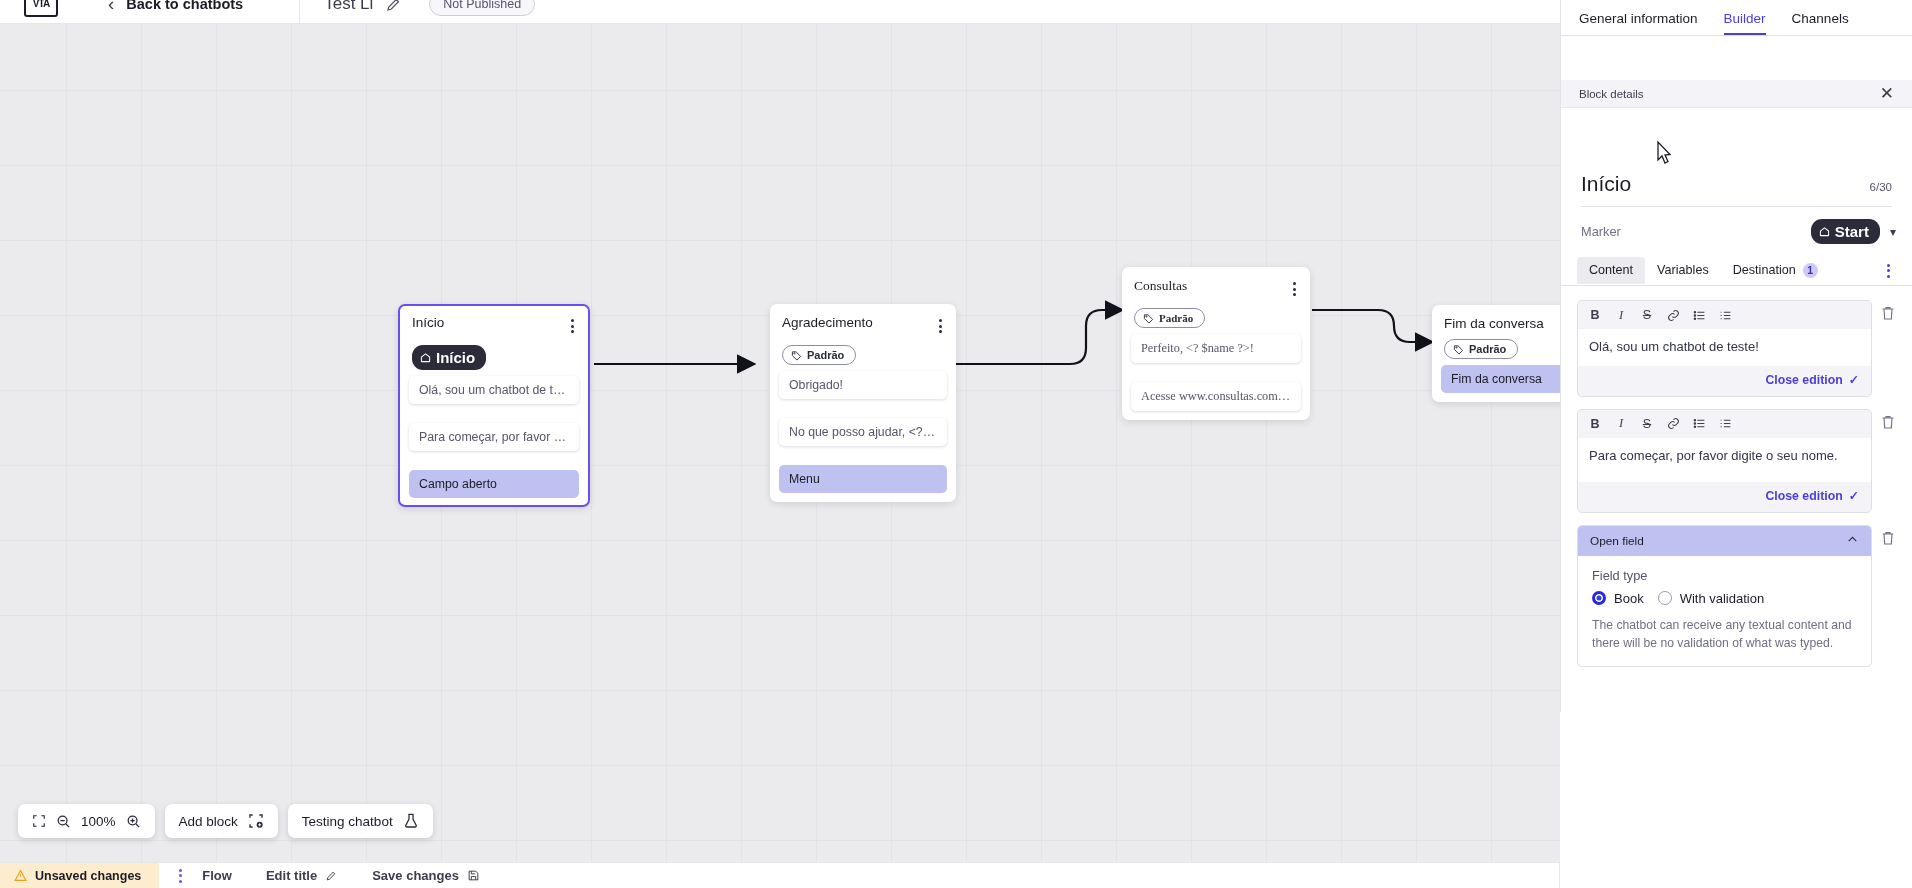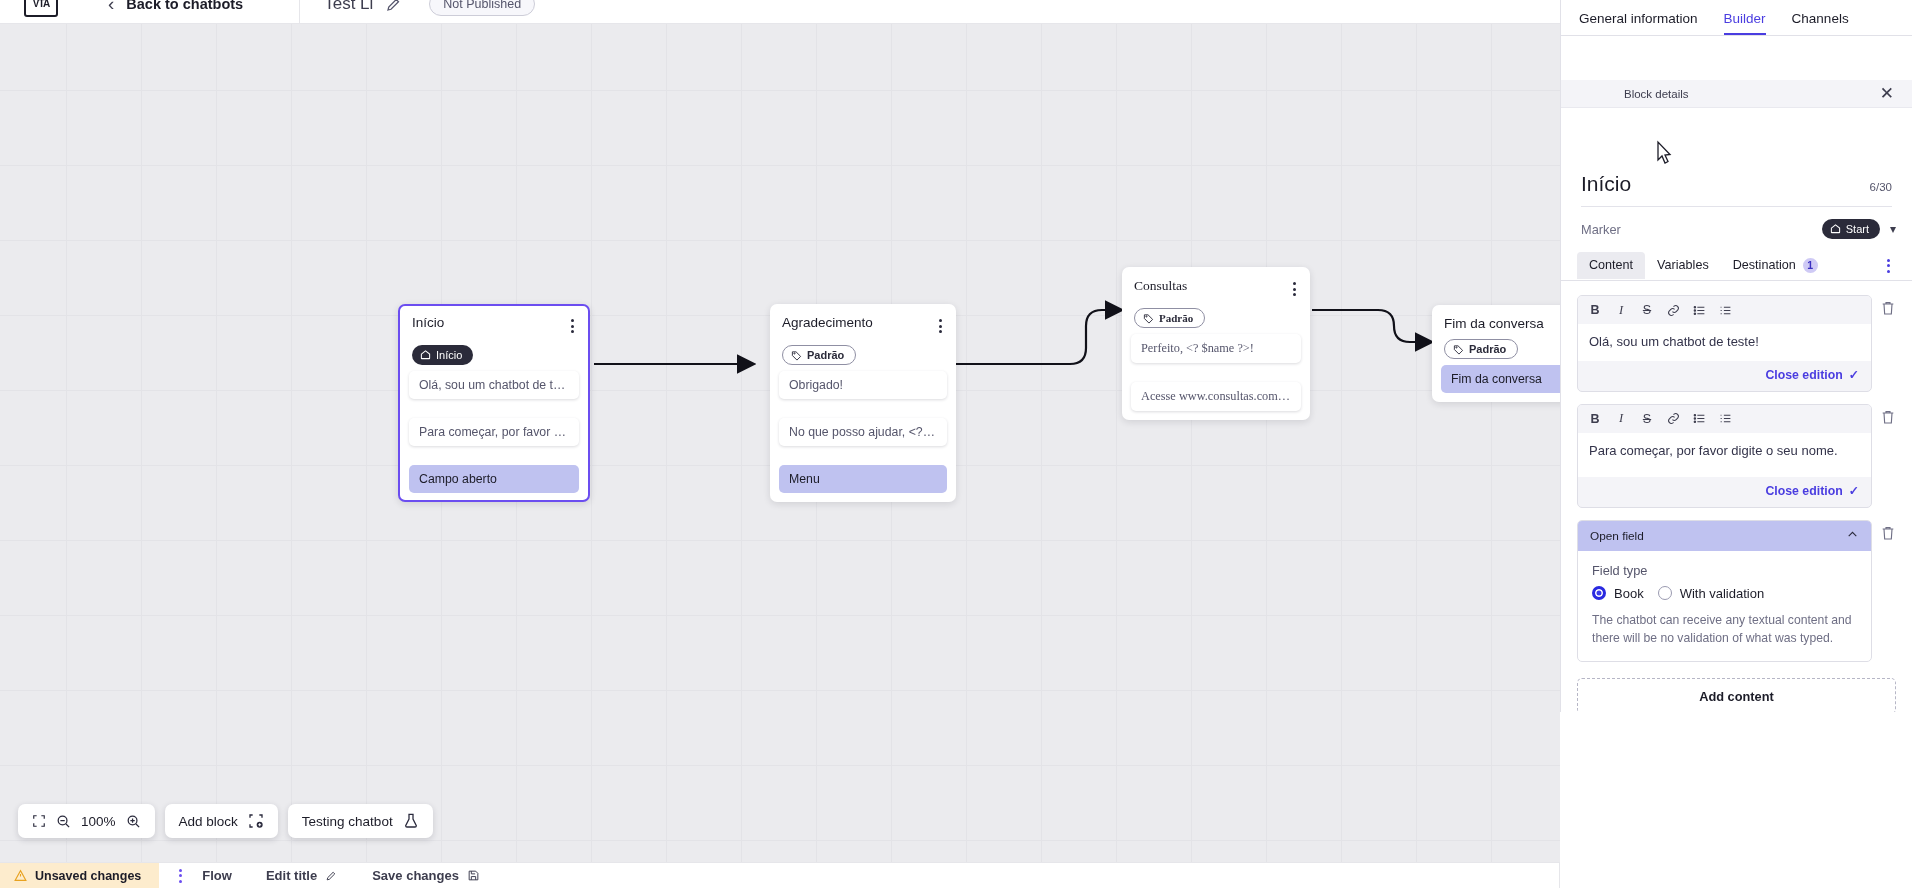--- a/index.html
+++ b/index.html
@@ -71,23 +71,23 @@
   }
   .node-head {
     display: flex; align-items: flex-start; justify-content: space-between;
     padding: 2px 12px 0 12px;
   }
   .node-title { font-size: 13.5px; color: #1c1c28; font-weight: 400; }
   .kebab { display: flex; flex-direction: column; gap: 2.5px; padding: 4px 2px; }
   .kebab i { width: 3px; height: 3px; border-radius: 50%; background: #2a2a3c; display:block; }
   .node-tag-row { padding: 8px 12px 6px 12px; }
   .tag-dark {
-    display: inline-flex; gap: 5px;
+    display: inline-flex; align-items: center; gap: 5px;
     background: #2b2b3a; color: #ffffff;
-    font-size: 11px; font-weight: 400;
+    font-size: 15px; font-weight: 700;
     padding: 4px 11px 4px 8px; border-radius: 11px;
   }
   .tag-light {
     display: inline-flex; align-items: center; gap: 5px;
     background: #ffffff; color: #2b2b3a;
     border: 1px solid #8f8fa3;
     font-size: 11px; font-weight: 600;
     padding: 3px 11px 3px 8px; border-radius: 11px;
   }
   .node-items { padding: 0 9px; display: flex; flex-direction: column; gap: 19px; }
@@ -151,21 +151,21 @@
     font-size: 13.5px; color: #1c1c28; padding-bottom: 7px; cursor: pointer;
     border-bottom: 2px solid transparent;
   }
   .panel-tab.active { color: #4a3de0; border-bottom-color: #4a3de0; }
 
   .panel-sub {
     height: 28px; background: #f4f4f8;
     display: flex; align-items: center; justify-content: space-between;
     padding: 0 18px; border-bottom: 1px solid #e9e9ef;
   }
-  .panel-sub-label { font-size: 11.5px; color: #3d3d4e; margin-left: 45px; }
+  .panel-sub-label { font-size: 11.5px; color: #3d3d4e; }
   .close-x { font-size: 17px; color: #3d3d4e; line-height: 1; cursor: pointer; }
 
   .panel-body { flex: 1; overflow-y: auto; }
   .block-title-row {
     display: flex; align-items: baseline; justify-content: space-between;
     padding: 20px 20px 10px 20px;
   }
   .block-title { font-size: 21px; color: #1c1c28; }
   .block-count { font-size: 11.5px; color: #55556b; }
   .hr { height: 1px; background: #e3e3ea; margin: 0 20px; }
@@ -597,20 +597,19 @@
               </label>
             </div>
             <div class="of-help">The chatbot can receive any textual content and there will be no validation of what was typed.</div>
           </div>
         </div>
         <svg class="trash" viewBox="0 0 24 24" fill="none" stroke="currentColor" stroke-width="1.7">
             <path d="M4 6h16M9 6V4h6v2M6 6l1 15h10l1-15"></path>
           </svg>
       </div>
 
-      <div class="add-content">Add content</div>
     </div>
   </div>
 </div>
 
 <svg class="cursor" style="left:1652px; top:140px;" width="20" height="26" viewBox="0 0 20 26">
   <path d="M6 2 L6 20 L10 16 L13 23 L16 21.5 L13 15 L18 14.5 Z" fill="#ffffff" stroke="#1c1c28" stroke-width="1.3"></path>
 </svg>
 
 </body></html>

